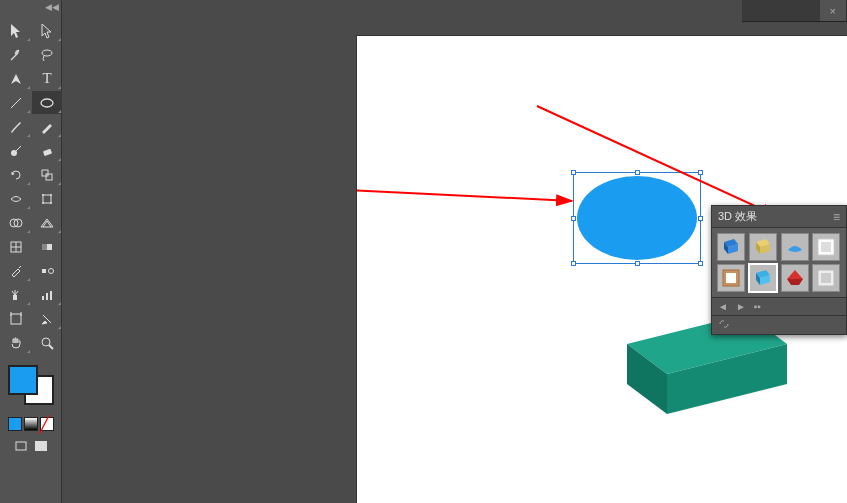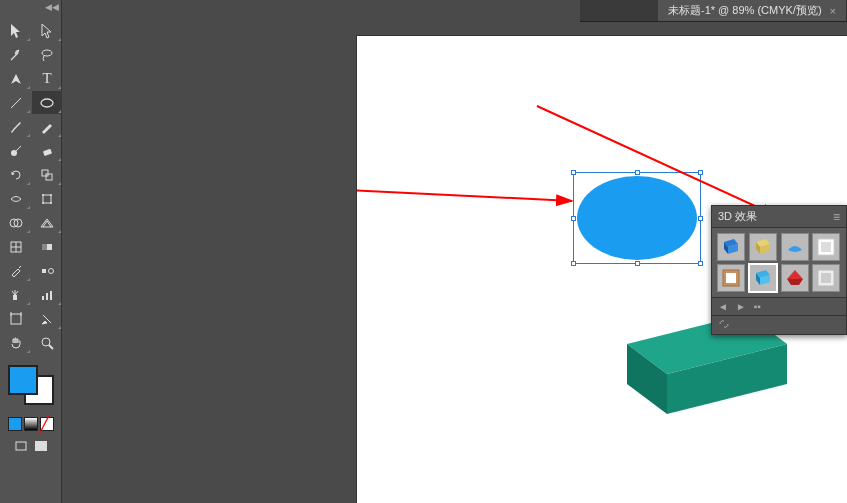--- a/index.html
+++ b/index.html
@@ -233,21 +233,20 @@
       border-top: 1px solid #333;
     }
     .footer-btn { color:#aaa; font-size:10px; }
 
   </style>
 </head>
 <body>
 
 <div class="tab-bar">
   <div class="doc-tab">
-    <span>未标题-1* @ 89% (CMYK/预览)</span>
     <span class="close-x">×</span>
   </div>
 </div>
 
 <div class="toolbox">
   <span class="collapse-handle">◀◀</span>
   <div class="tool-grid">
     <div class="tool">
         <svg viewBox="0 0 16 16">
           <path d="M3 1 L3 13 L6 10 L8 15 L10 14 L8 9 L12 9 Z" fill="#ddd"></path>

